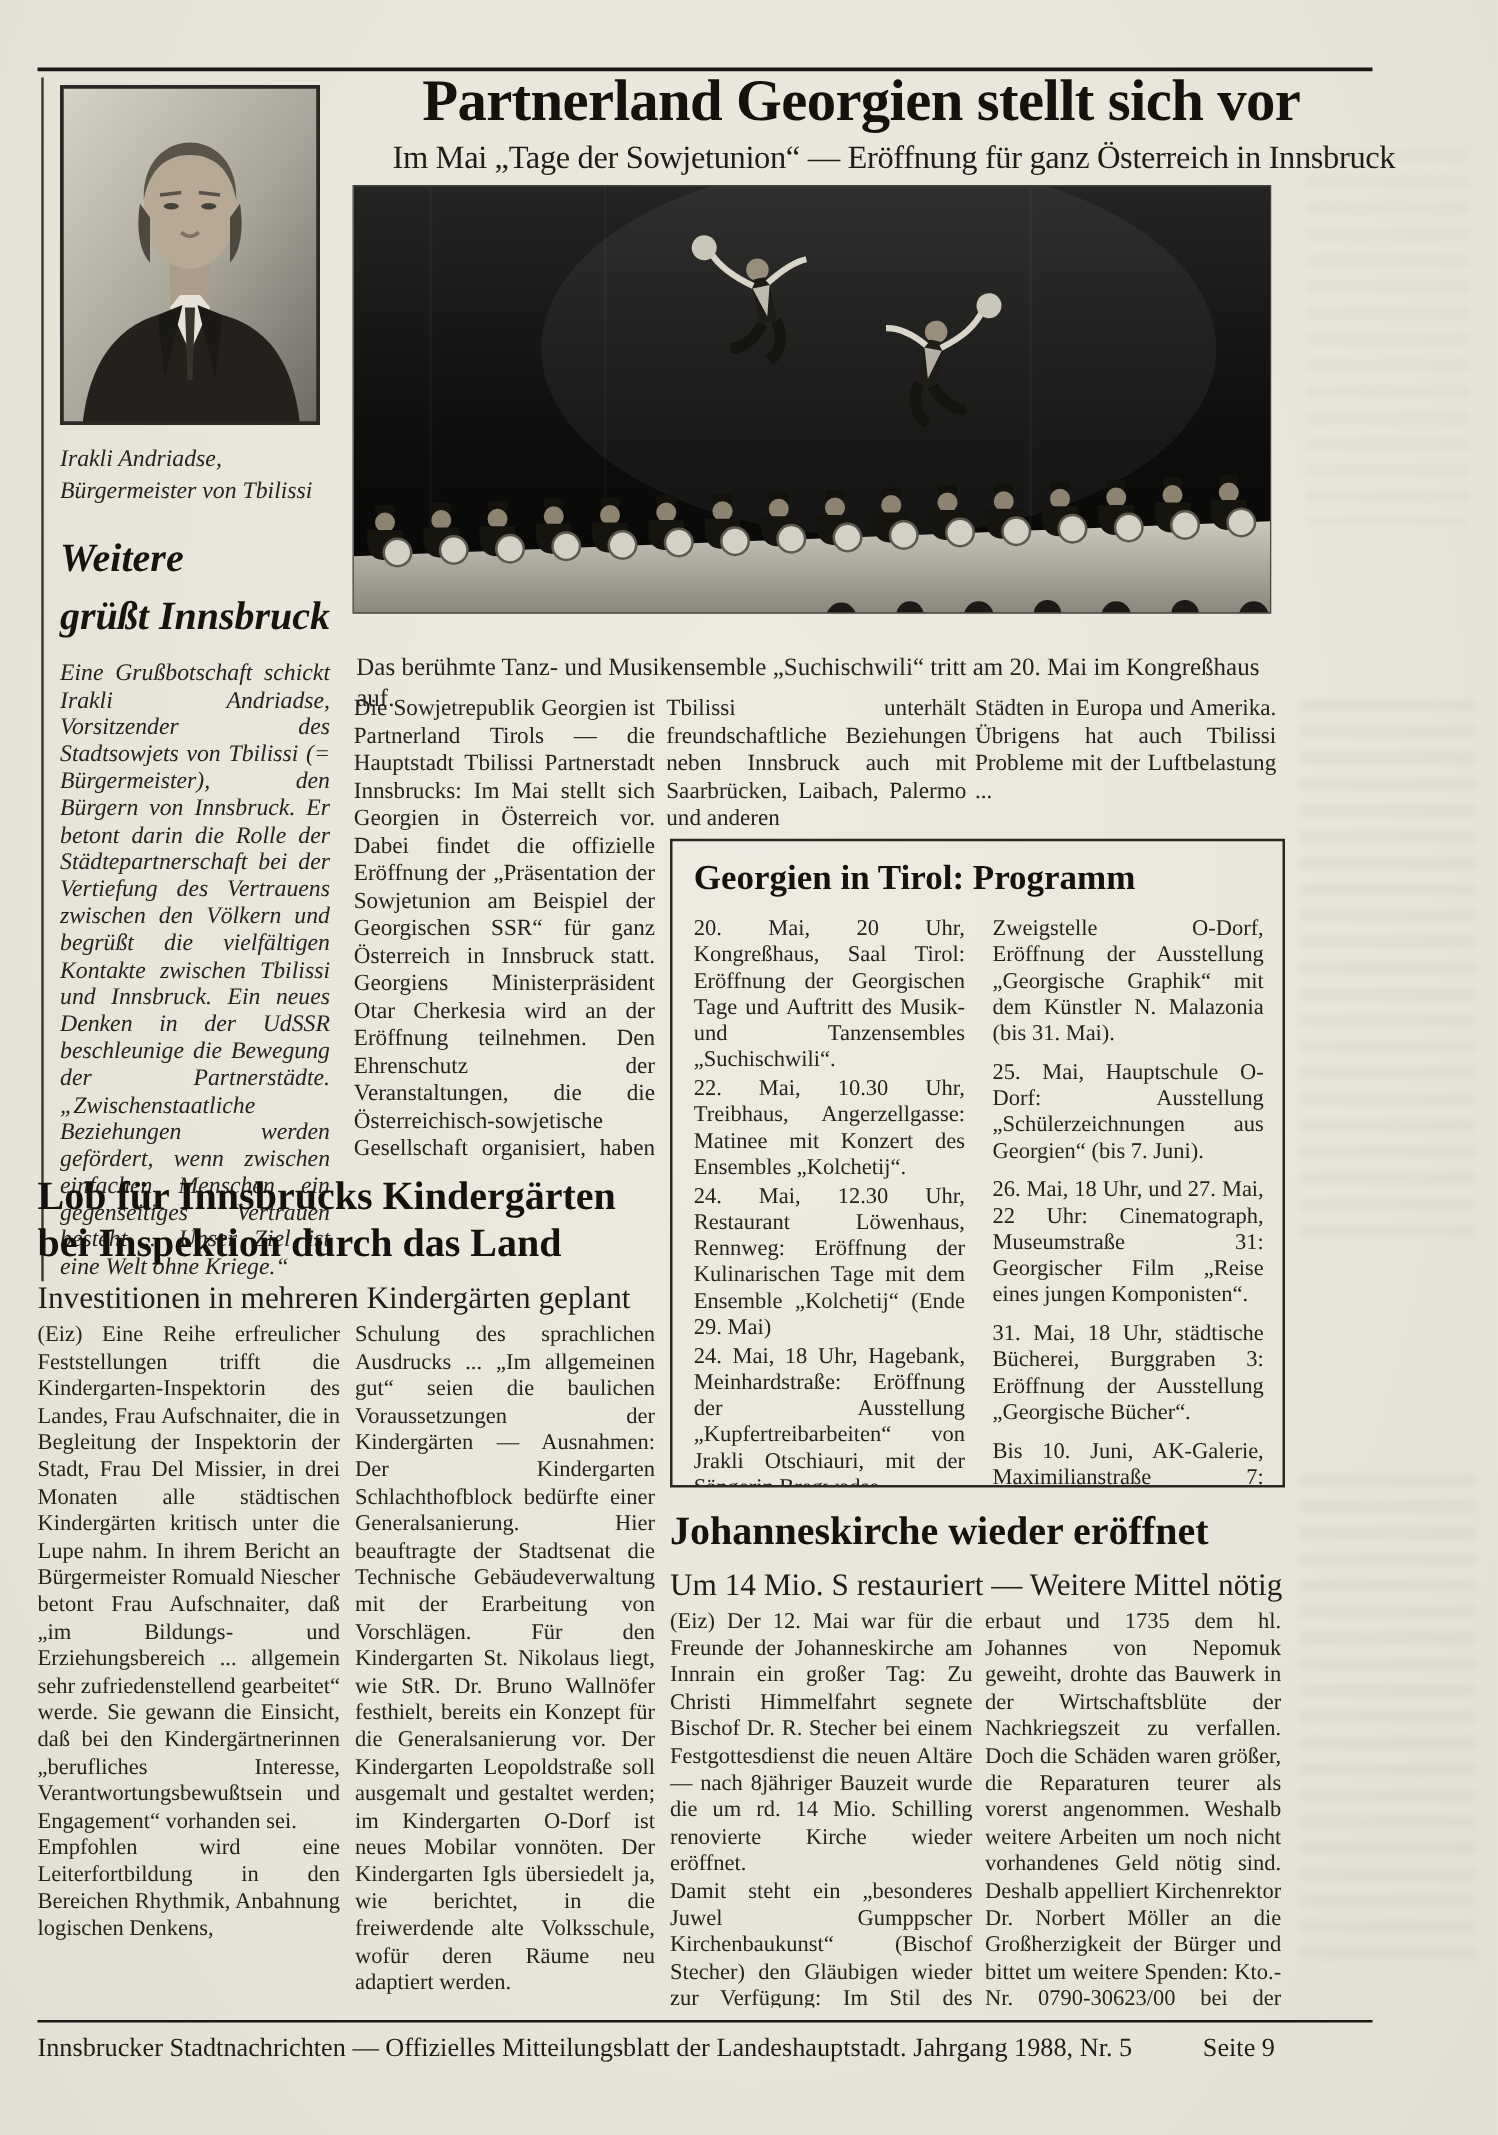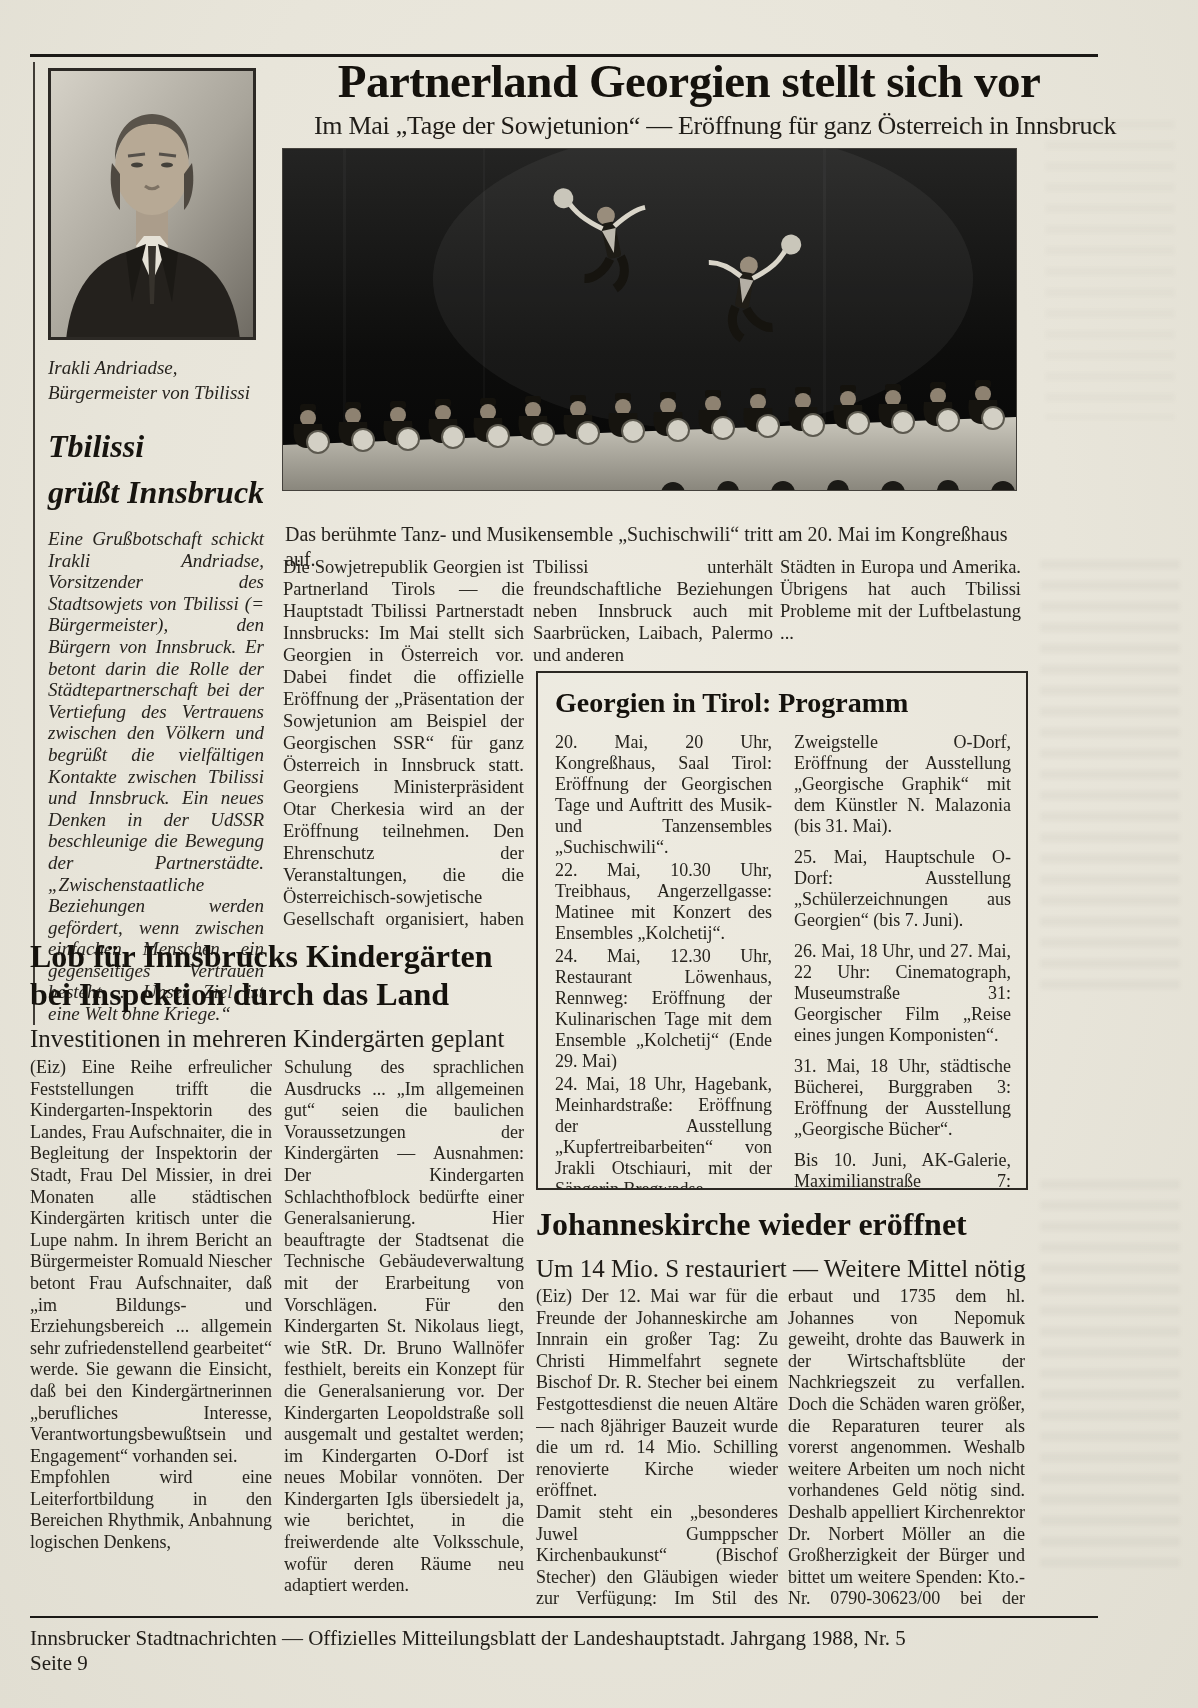--- a/index.html
+++ b/index.html
@@ -53,21 +53,21 @@
   .subhead { font-size:25px; line-height:29px; margin-top:11px; color:#201d18; }
   #kg-head { left:30px; top:937px; width:505px; }
   #ch-head { left:536px; top:1205px; width:495px; }
 
   #kg-c1 { left:30px;  top:1057px; width:242px; height:547px; font-size:18px; line-height:21.6px; }
   #kg-c2 { left:284px; top:1057px; width:240px; height:547px; font-size:18px; line-height:21.6px; }
   #ch-c1 { left:536px; top:1286px; width:242px; height:320px; font-size:18px; line-height:21.6px; }
   #ch-c2 { left:788px; top:1286px; width:237px; height:320px; font-size:18px; line-height:21.6px; }
 
   
-  .footer-text { position:absolute; left:30px; top:1626px; width:990px; display:flex; justify-content:space-between; font-size:21px; color:#201d18;flex-direction:column; }
+  .footer-text { position:absolute; left:30px; top:1626px; width:990px; display:flex; justify-content:space-between; font-size:21px; color:#201d18; }
 
   
   .ghost { position:absolute; opacity:.55; filter:blur(2px);
     background:repeating-linear-gradient(180deg, rgba(110,105,88,.10) 0 9px, rgba(0,0,0,0) 9px 21px); }
   #ghost1 { left:1040px; top:560px;  width:140px; height:430px; }
   #ghost2 { left:1040px; top:1180px; width:140px; height:390px; }
   #ghost3 { left:1045px; top:120px;  width:130px; height:300px; opacity:.3; }
 </style>
 </head>
 <body>
@@ -100,21 +100,21 @@
         <path d="M97,118 C102,122 106,122 111,118" stroke="#7d7264" stroke-width="3" fill="none"></path>
         <path d="M88,178 L104,214 L120,178 L112,168 L96,168 Z" fill="#e6e2d7"></path>
         <path d="M100,178 L108,178 L106,236 L102,236 Z" fill="#36322c"></path>
         <path d="M78,184 L98,176 L84,234 Z" fill="#1b1915"></path>
         <path d="M130,184 L110,176 L124,234 Z" fill="#1b1915"></path>
         <rect x="1.5" y="1.5" width="205" height="269" fill="none" stroke="#2c2925" stroke-width="3"></rect>
       </svg>
     </div>
     <p class="photo-cap">Irakli Andriadse, Bürgermeister von Tbilissi</p>
     <h3 class="greet-head">
-      <span style="display:block">Tbilissi</span>
+      <span style="display:block">Weitere</span>
       <span style="display:block">grüßt Innsbruck</span>
     </h3>
     <p class="greet-text">Eine Grußbotschaft schickt Irakli Andriadse, Vorsitzender des Stadtsowjets von Tbilissi (= Bürgermeister), den Bürgern von Innsbruck. Er betont darin die Rolle der Städtepartnerschaft bei der Vertiefung des Vertrauens zwischen den Völkern und begrüßt die vielfältigen Kontakte zwischen Tbilissi und Innsbruck. Ein neues Denken in der UdSSR beschleunige die Bewegung der Partnerstädte. „Zwischenstaatliche Beziehungen werden gefördert, wenn zwischen einfachen Menschen ein gegenseitiges Vertrauen besteht ... Unser Ziel ist eine Welt ohne Kriege.“</p>
   </aside>
 
   <header class="masthead">
     <h1>Partnerland Georgien stellt sich vor</h1>
     <p class="deck">Im Mai „Tage der Sowjetunion“ — Eröffnung für ganz Österreich in Innsbruck</p>
   </header>
 

